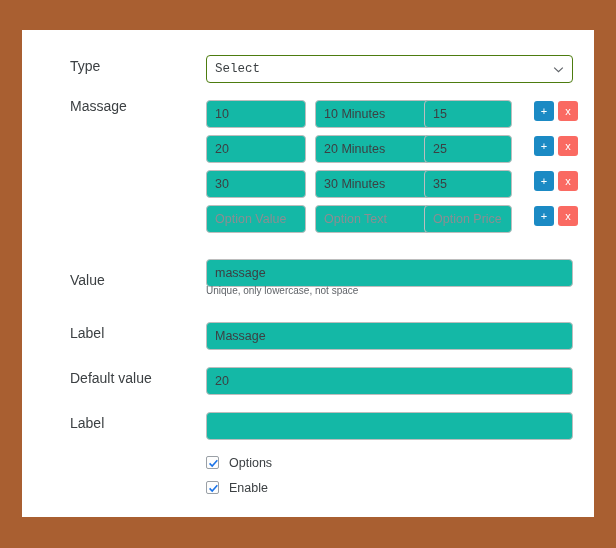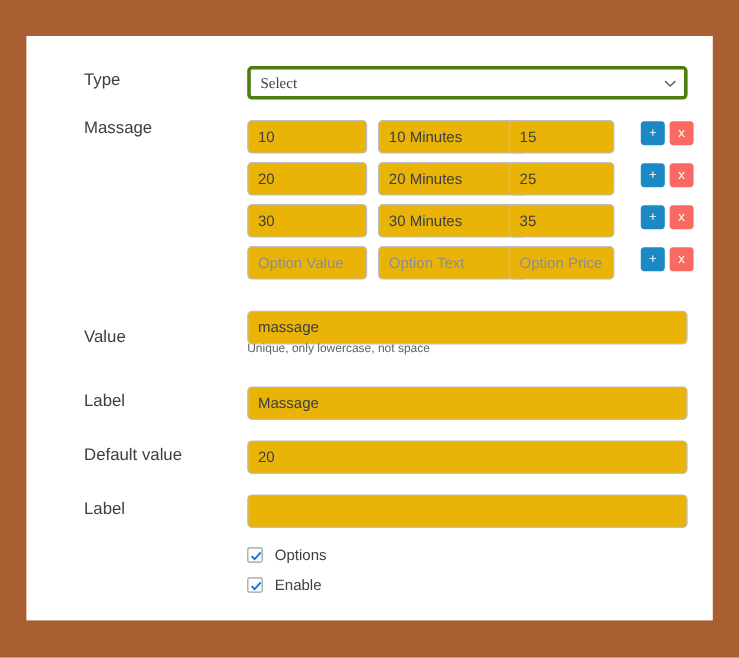--- a/index.html
+++ b/index.html
@@ -42,21 +42,21 @@
     position: absolute;
     left: 184px;
   }
 
   
   .txt {
     display: block;
     height: 28px;
     border: 1px solid #bdbdbd;
     border-radius: 4px;
-    background: #eab308;
+    background: #14b8a6;
     font-family: "Liberation Sans", sans-serif;
     font-size: 12.5px;
     color: #3c4043;
     padding: 0 8px;
     outline: none;
   }
   .txt::placeholder { color: #8b8e92; }
 
   .wide { width: 367px; }
 
@@ -64,24 +64,24 @@
   .select-wrap {
     position: relative;
     width: 367px;
     height: 28px;
   }
   select.sel {
     -webkit-appearance: none;
     appearance: none;
     width: 100%;
     height: 28px;
-    border: 3px solid #4d7c0f;
+    border: 1px solid #4d7c0f;
     border-radius: 4px;
     background: #fff;
-    font-family: Liberation Serif, serif;
+    font-family: Liberation Mono, monospace;
     font-size: 12.5px;
     color: #3c4043;
     padding: 0 26px 0 8px;
     outline: none;
   }
   .chev {
     position: absolute;
     right: 9px;
     top: 9px;
     width: 11px;

